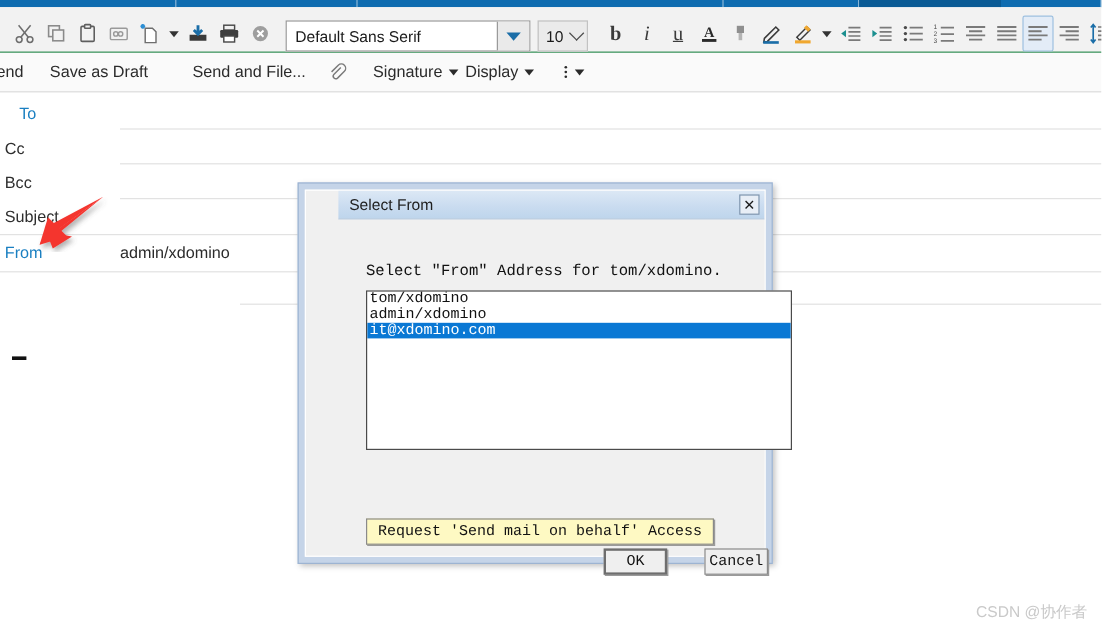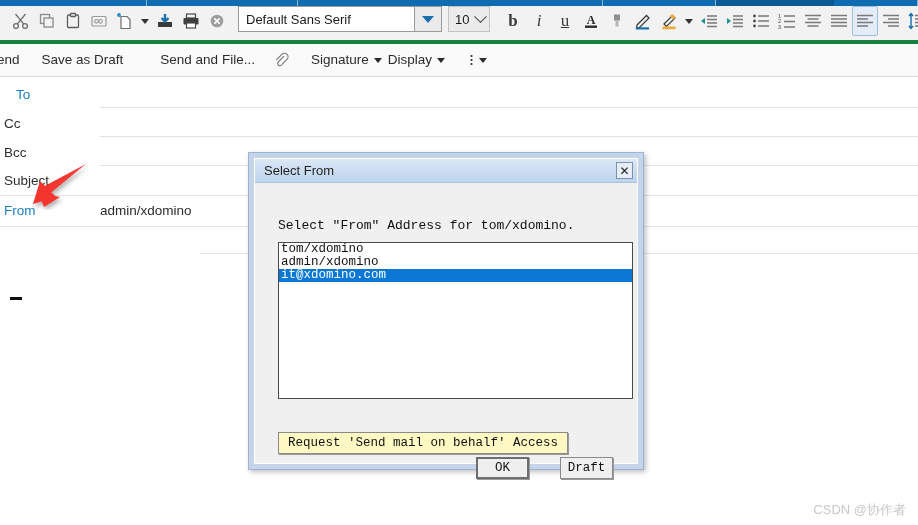--- a/index.html
+++ b/index.html
@@ -24,22 +24,22 @@
     display: flex;
   }
   .tabstrip .seg { height: 6px; border-right: 1px solid #8ab5d6; box-sizing: border-box; }
   .tabstrip .seg.active { background: #0a5a95; border-right: 1px solid #0a5a95; }
 
   
   .toolbar {
     position: absolute; left: 0; top: 6px;
     width: 918px; height: 38px;
     background: #f2f2f2;
-    border-bottom: 4px solid #15803d;
-    display: flex; align-items: flex-start;
+    border-bottom: 1px solid #15803d;
+    display: flex; align-items: flex-end;
     box-sizing: border-box;
   }
   .tbtn {
     width: 26px; height: 30px;
     display: flex; align-items: center; justify-content: center;
     flex: 0 0 auto;
     color: #6e6e6e;
   }
   .tbtn svg { display: block; }
   .caret-btn {
@@ -168,21 +168,21 @@
     border: 1px solid #9db4d2;
     box-sizing: border-box;
     box-shadow: 2px 2px 5px rgba(0,0,0,0.25);
     padding: 5px;
   }
   .dlg {
     width: 100%; height: 100%;
     background: #f0f0f0;
     border: 1px solid #ffffff;
     box-sizing: border-box;
-    display: flex; flex-direction: column;
+    display: flex; flex-direction: column; padding-left: 27px;
   }
   .dlgtitle {
     height: 24px;
     background: linear-gradient(to bottom, #dce8f5 0%, #cadcf0 55%, #bed5ec 100%);
     border-bottom: 1px solid #a9c2dd;
     display: flex; align-items: center;
     padding: 0 4px 0 9px;
     box-sizing: border-box;
   }
   .dlgtitle .t {
@@ -206,21 +206,21 @@
   }
   .prompt {
     position: absolute; left: 23px; top: 35px;
     font-family: "Liberation Mono", monospace;
     font-size: 13px; color: #111111;
     white-space: nowrap;
   }
   .listbox {
     position: absolute;
     left: 23px; top: 59px;
-    width: 355px; height: 157px;
+    width: 355px; height: 133px;
     background: #ffffff;
     border: 1px solid #4a4a4a;
     box-sizing: border-box;
     overflow: hidden;
   }
   .lbitem {
     font-family: "Liberation Mono", monospace;
     font-size: 12.5px;
     color: #111111;
     padding: 0 2px;
@@ -550,19 +550,19 @@
         <div class="prompt">Select "From" Address for tom/xdomino.</div>
 
         <div class="listbox">
           <div class="lbitem">tom/xdomino</div>
           <div class="lbitem">admin/xdomino</div>
           <div class="lbitem sel">it@xdomino.com</div>
         </div>
 
         <div class="reqbtn">Request 'Send mail on behalf' Access</div>
         <div class="okbtn">OK</div>
-        <div class="cancelbtn">Draft</div>
+        <div class="cancelbtn">Cancel</div>
       </div>
     </div>
   </div>
 
   <div class="watermark">CSDN @协作者</div>
 </div>
 
 </body></html>

